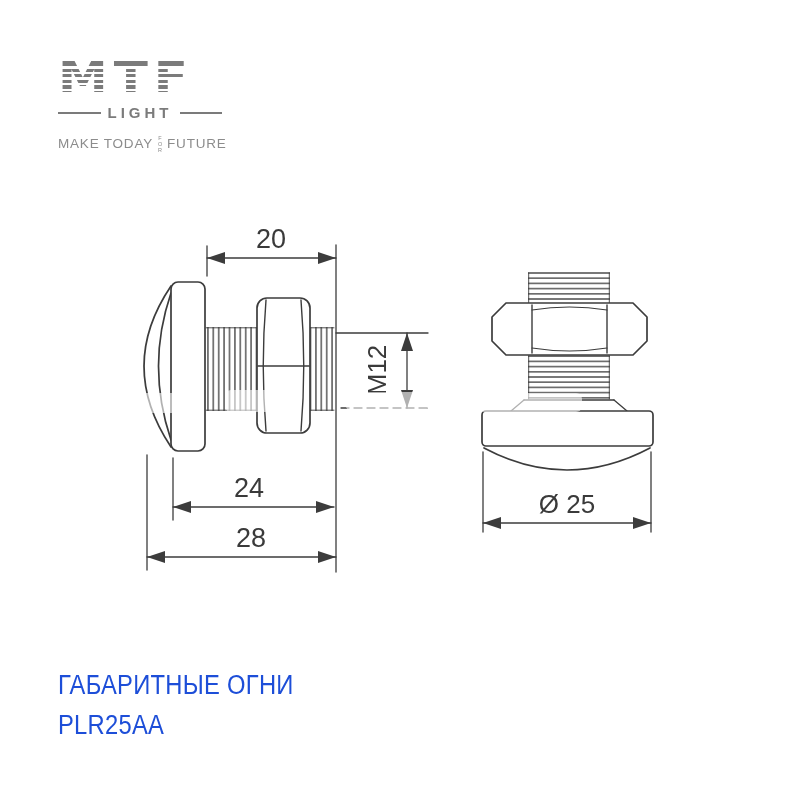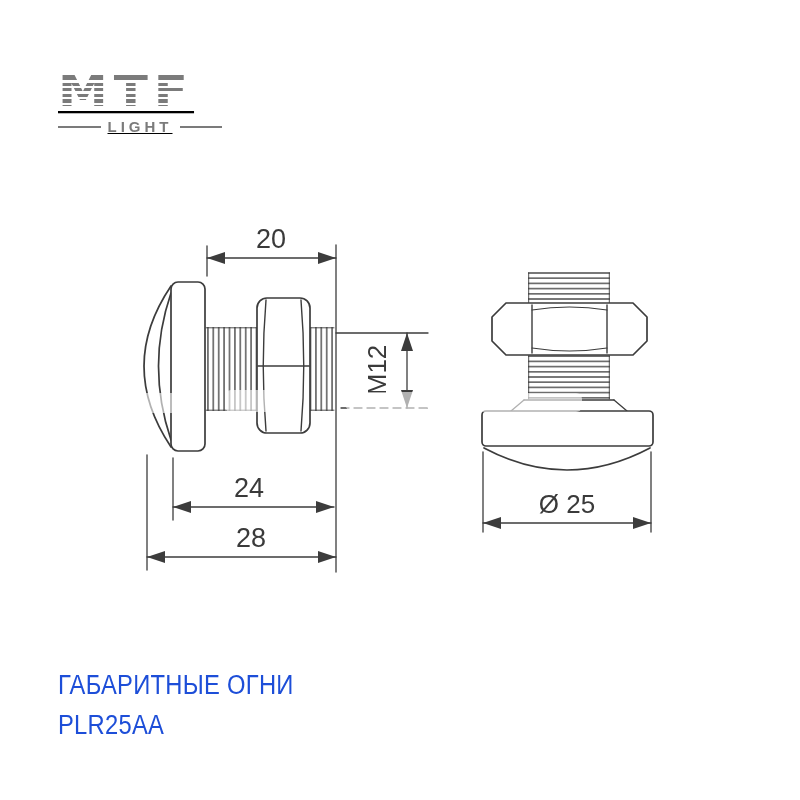--- a/index.html
+++ b/index.html
@@ -2,21 +2,21 @@
 <html><head>
 <meta charset="utf-8">
 <style>
   html,body{margin:0;padding:0;}
   body{
     width:800px;height:800px;position:relative;background:#ffffff;
     font-family:"Liberation Sans",sans-serif;overflow:hidden;
   }
 
   
-  .logo{position:absolute;left:58px;top:72px;width:164px;text-decoration:underline;}
+  .logo{position:absolute;left:58px;top:58px;width:164px;}
   .logo-mtf-wrap{position:relative;height:46px;}
   .logo-mtf{
     font-family:"DejaVu Sans",sans-serif;font-weight:800;font-size:50px;
     line-height:46px;color:#7b7b7b;letter-spacing:6px;
     transform:scaleY(0.86);transform-origin:left top;white-space:nowrap;
   }
   .logo-stripes{
     position:absolute;left:-2px;top:5px;width:170px;height:40px;
     background:repeating-linear-gradient(180deg,
       rgba(255,255,255,0) 0px, rgba(255,255,255,0) 3.2px,
@@ -52,20 +52,25 @@
 
 <div class="logo">
   <div class="logo-mtf-wrap">
     <div class="logo-mtf">MTF</div>
     <div class="logo-stripes"></div>
   </div>
   <div class="light-row">
     <span class="light-dash"></span>
     <span class="light-label">LIGHT</span>
     <span class="light-dash"></span>
+  </div>
+  <div class="tagline">
+    <span>MAKE TODAY</span>
+    <span class="for-stack">FOR</span>
+    <span>FUTURE</span>
   </div>
 </div>
 
 <svg class="drawing" width="800" height="800" viewBox="0 0 800 800">
   <defs>
     <marker id="arr" viewBox="0 0 12 8" refX="12" refY="4" markerWidth="14" markerHeight="10" orient="auto-start-reverse">
       <path d="M0,0 L12,4 L0,8 Z" fill="#3c3c3c"></path>
     </marker>
     <pattern id="vthr" width="5.4" height="84" patternUnits="userSpaceOnUse">
       <line x1="2.7" y1="0" x2="2.7" y2="84" stroke="#3c3c3c" stroke-width="1.3"></line>

